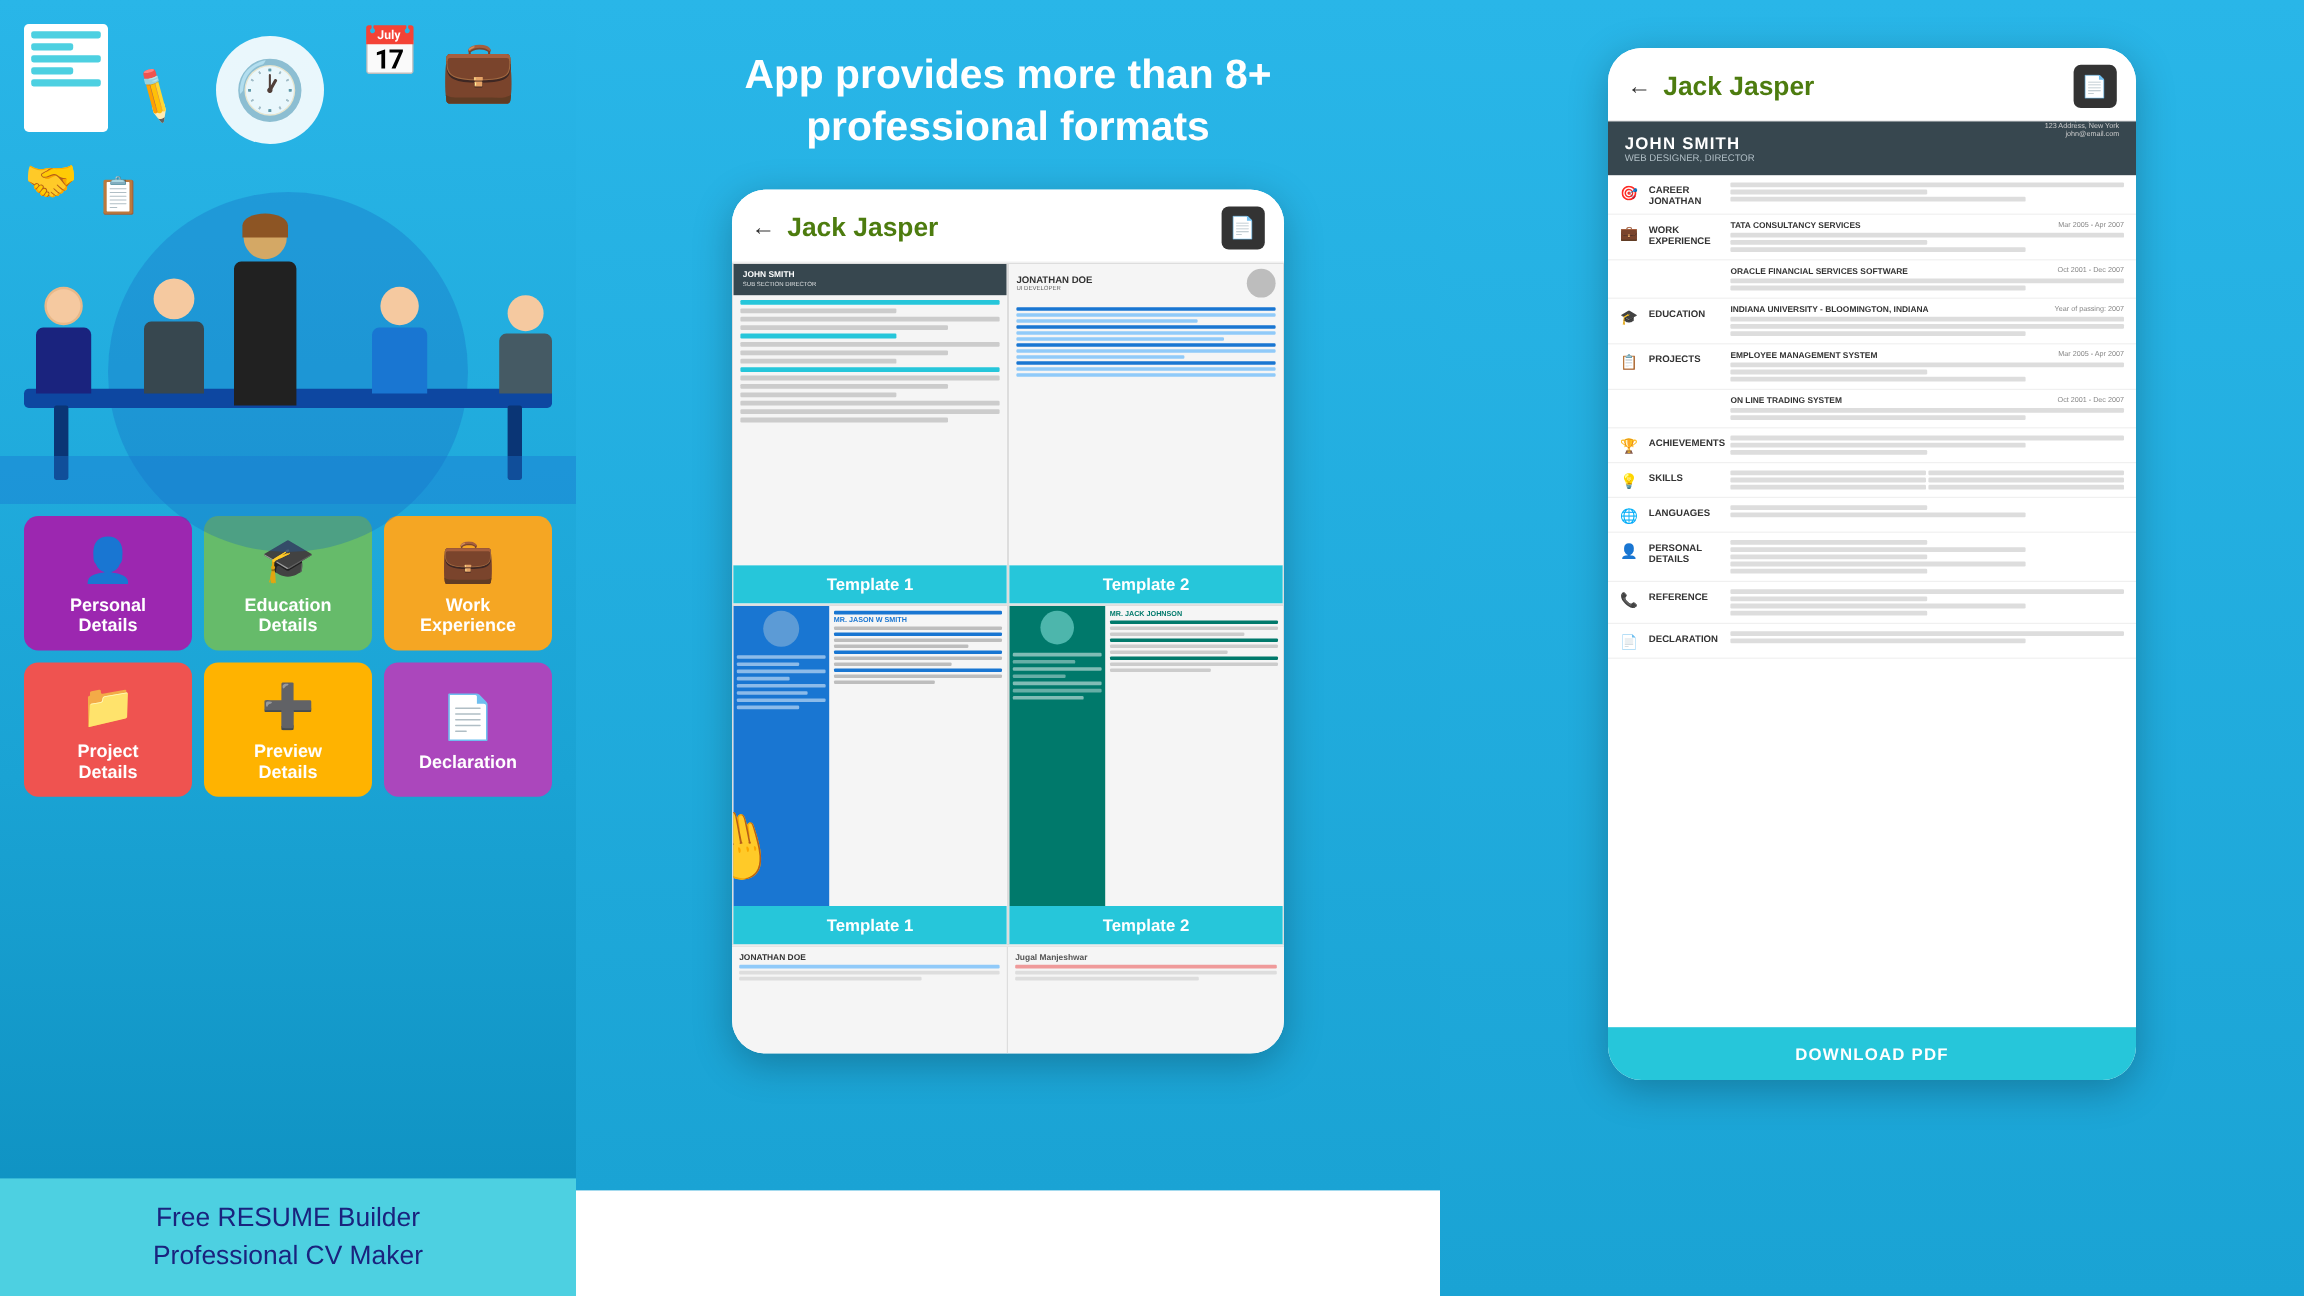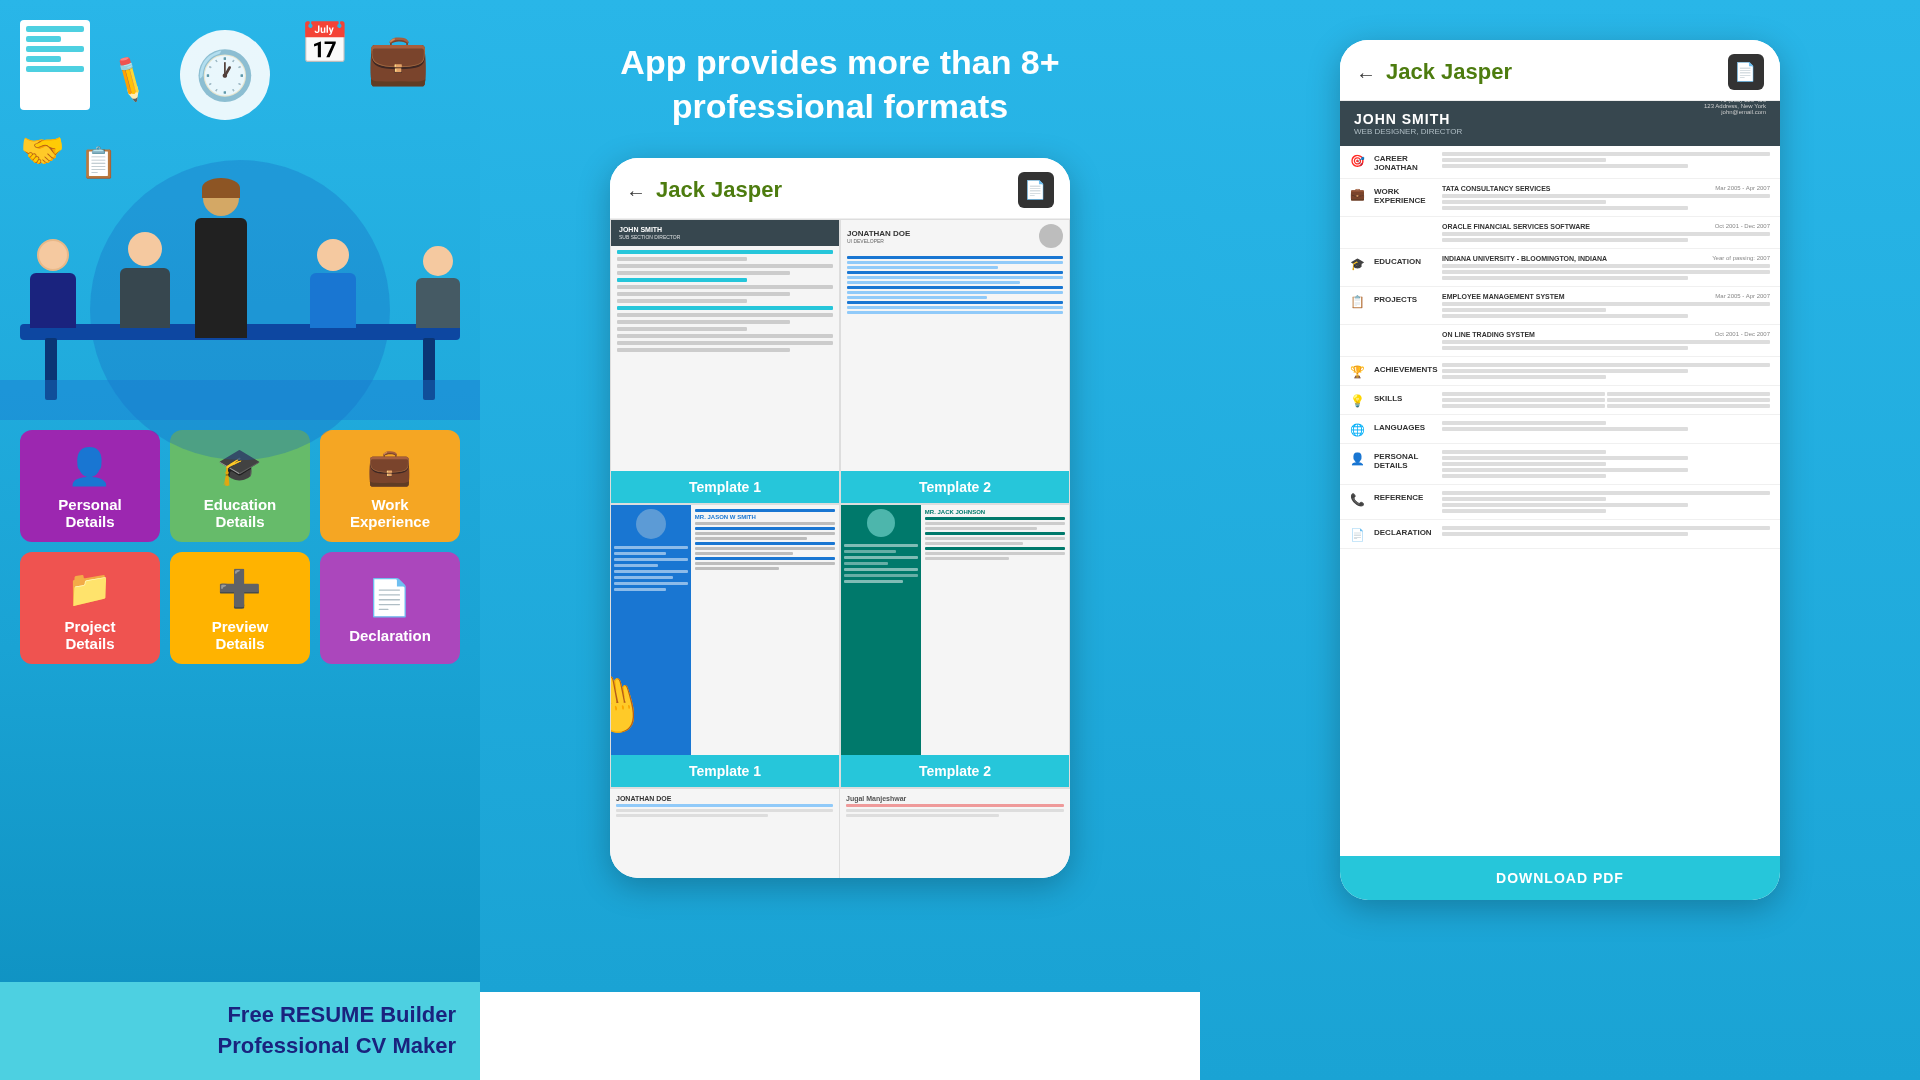--- a/index.html
+++ b/index.html
@@ -156,24 +156,24 @@
     .menu-item.orange { background: #f5a623; }
     .menu-item.red { background: #ef5350; }
     .menu-item.yellow { background: #ffb300; }
     .menu-item.violet { background: #ab47bc; }
 
     
     .bottom-banner {
       background: #4dd0e1;
       width: 100%;
       padding: 18px 24px;
-      text-align: right;
+      text-align: center;
       color: #1a237e;
       font-size: 22px;
-      font-weight: bold;
+      font-weight: normal;
       line-height: 1.4;
       margin-top: auto;
     }
 
     
     .panel2 {
       width: 720px;
       height: 992px;
       background: linear-gradient(180deg, #29b6e8 0%, #1aa3d4 100%);
       display: flex;

